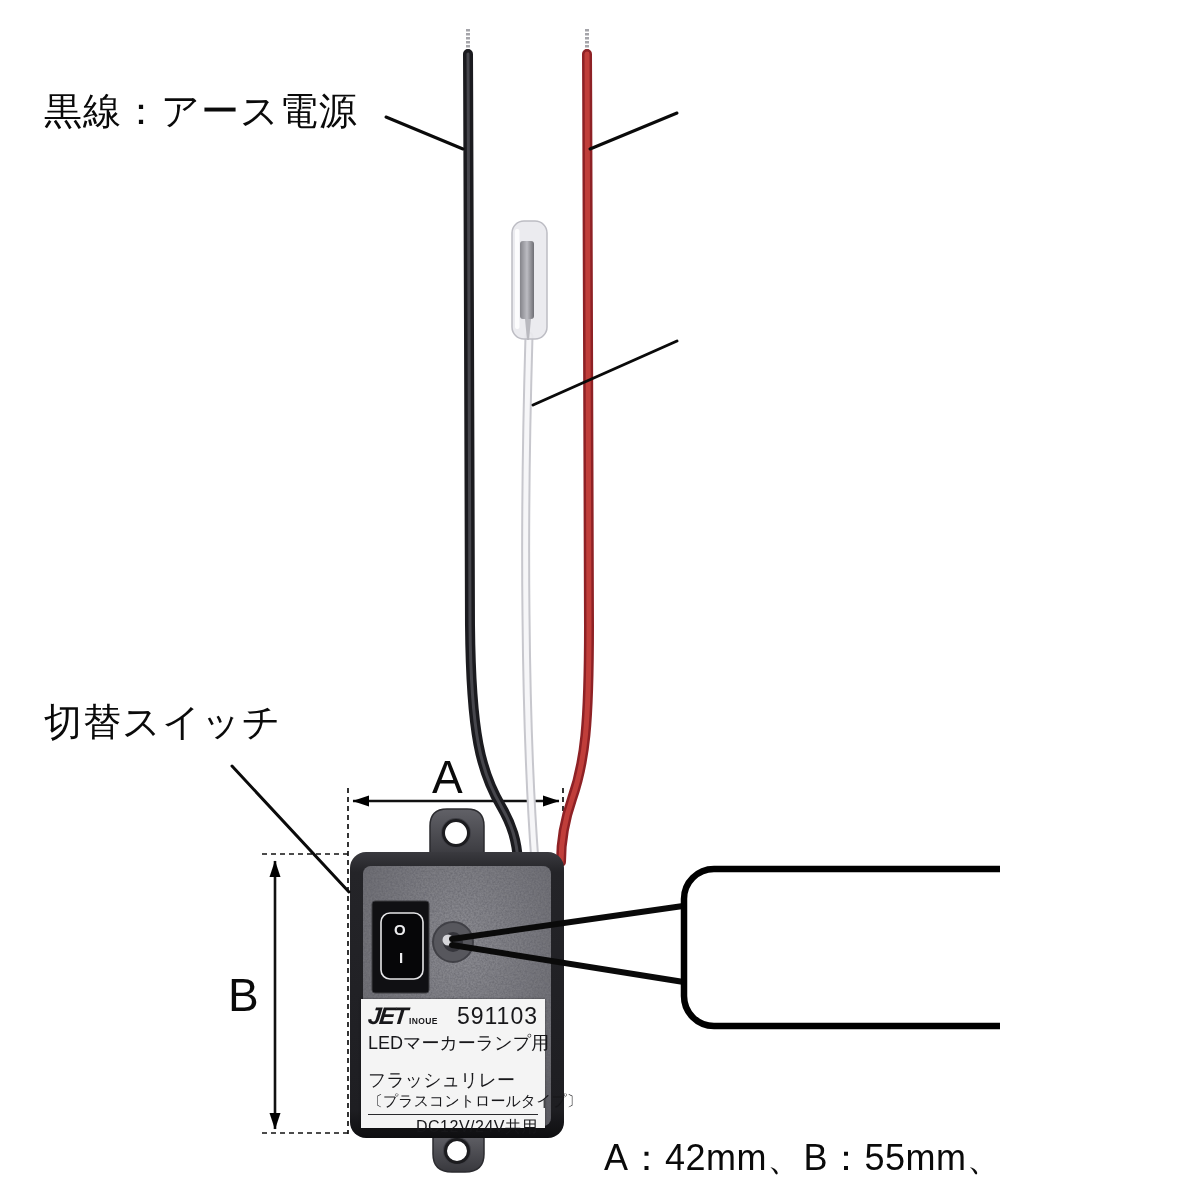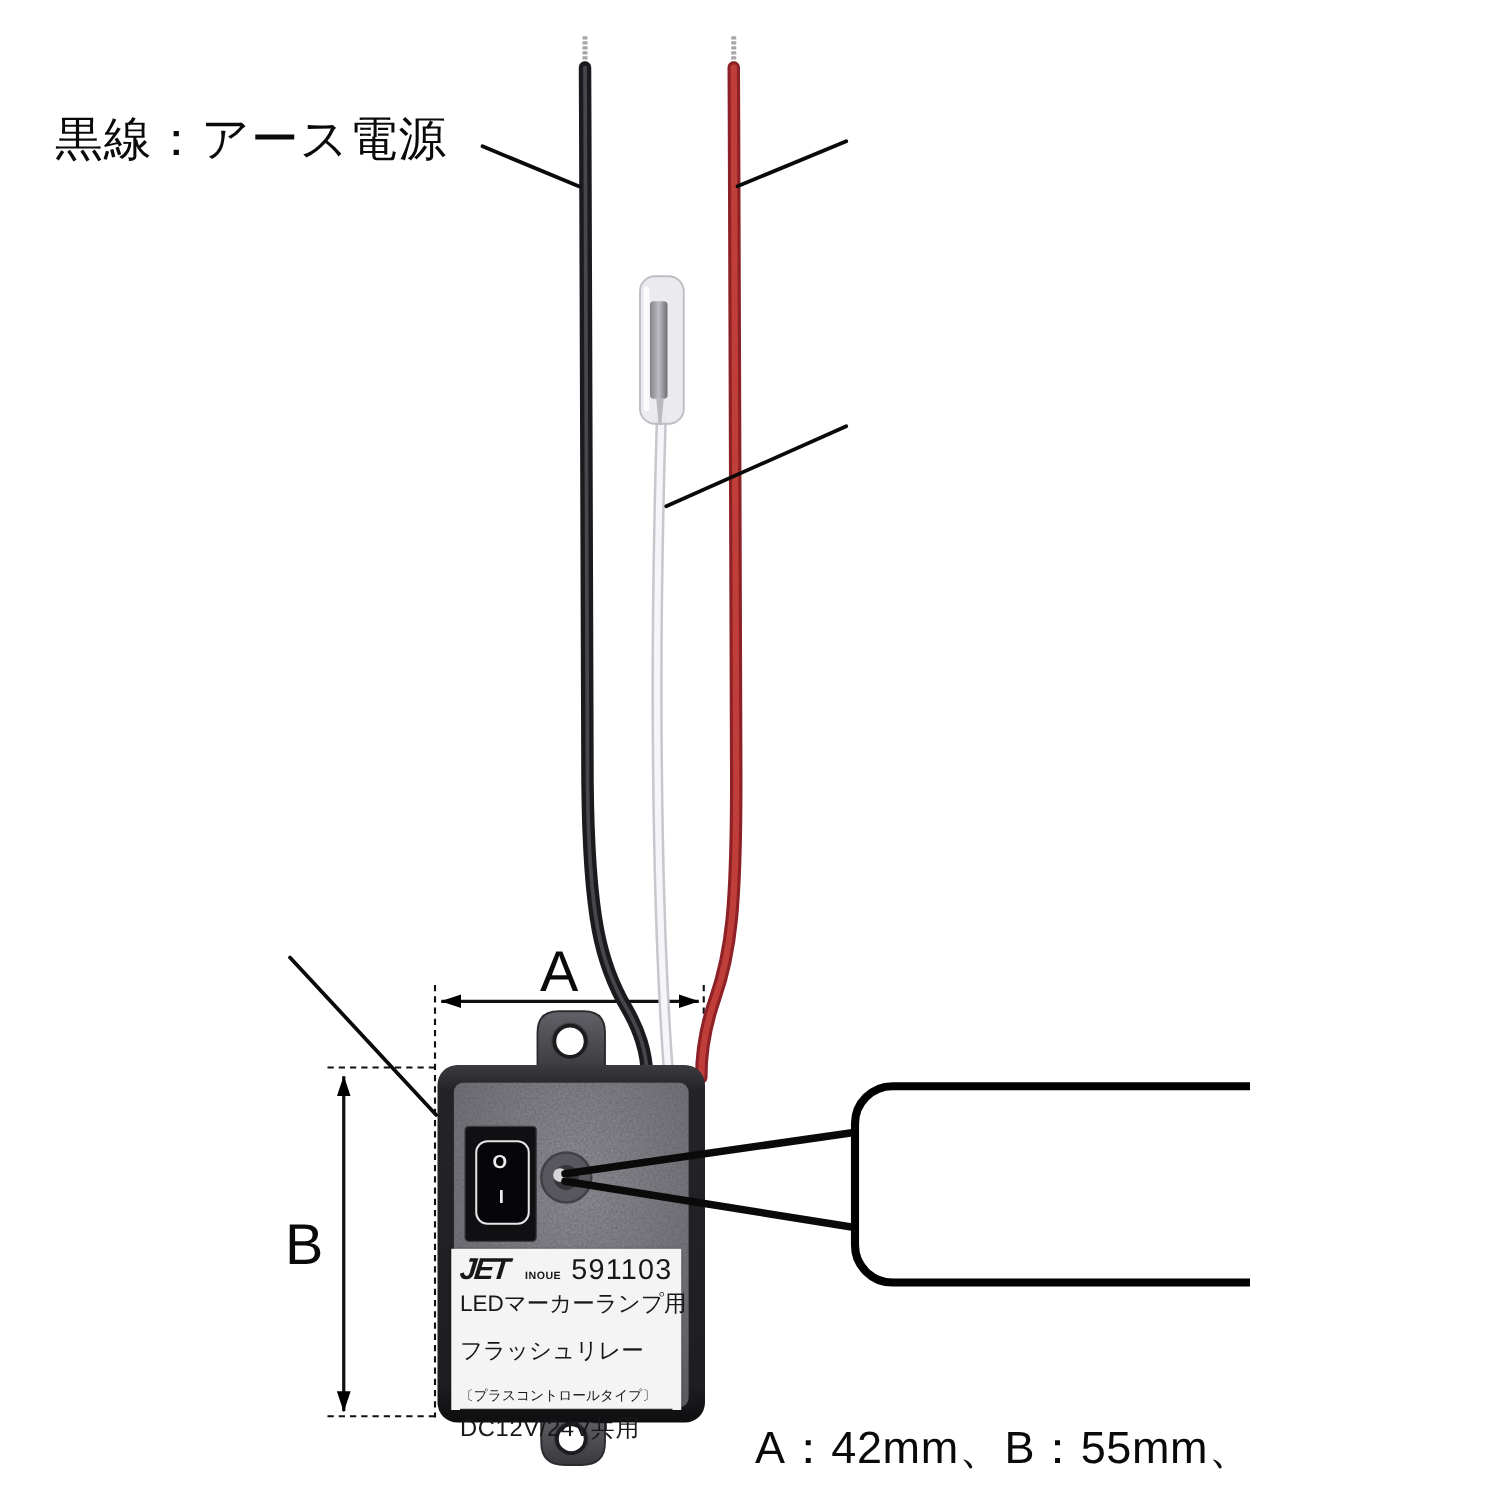--- a/index.html
+++ b/index.html
@@ -11,27 +11,27 @@
   .ann{position:absolute;font-size:38px;font-weight:500;letter-spacing:1px;white-space:nowrap;color:#0a0a0a;}
   .dim-letter{position:absolute;font-size:46px;font-weight:500;color:#0a0a0a;}
   .callout-text{position:absolute;font-size:37px;font-weight:500;letter-spacing:1px;white-space:nowrap;color:#0a0a0a;}
   .footer-dims{position:absolute;left:604px;top:1134px;font-size:36px;font-weight:500;letter-spacing:0.5px;white-space:nowrap;color:#0a0a0a;}
   .device-label{
     position:absolute;left:361px;top:999px;width:184px;height:129px;box-sizing:border-box;
     background:#f4f4f4;color:#17171a;padding:3px 7px 2px 7px;box-shadow:0 0 2px rgba(0,0,0,0.5);
   }
   .brand-row{display:flex;align-items:baseline;line-height:1;margin-top:2px;}
   .brand{font-size:24px;font-weight:900;font-style:italic;letter-spacing:-2px;transform:skewX(-6deg);}
-  .brand-sub{font-size:8.5px;font-weight:700;margin-left:14px;letter-spacing:0.4px;}
+  .brand-sub{font-size:8.5px;font-weight:700;margin-left:3px;letter-spacing:0.4px;}
   .part-number{margin-left:auto;font-size:23px;letter-spacing:1px;}
   .lab-line1,.lab-line2{font-size:18px;line-height:1.25;margin-top:4px;white-space:nowrap;}
   .lab-line2{margin-top:14px;}
-  .lab-line3{font-size:11px;margin-top:18px;white-space:nowrap;}
+  .lab-line3{font-size:15px;margin-top:1px;white-space:nowrap;}
   .lab-rule{border:none;border-top:1.6px solid #2a2a2d;margin:3px 0 0 0;}
-  .lab-line4{font-size:19px;font-weight:500;text-align:left;margin-top:2px;letter-spacing:0.5px;white-space:nowrap;}
+  .lab-line4{font-size:16px;font-weight:500;text-align:right;margin-top:2px;letter-spacing:0.5px;white-space:nowrap;}
   .sw-mark{position:absolute;color:#ececee;font-weight:700;line-height:1;}
   .sw-mark-o{left:394px;top:922px;font-size:15px;}
   .sw-mark-i{left:399px;top:950px;font-size:15px;}
 </style>
 </head>
 <body>
 
 <div class="scene">
 
   <svg class="layer" width="1200" height="1200" viewBox="0 0 1200 1200">
@@ -139,20 +139,21 @@
       <line x1="677" y1="341" x2="533" y2="405" stroke-width="3"></line>
       <line x1="232" y1="766" x2="349" y2="892" stroke-width="3"></line>
       <line x1="452" y1="939" x2="690" y2="905" stroke-width="6"></line>
       <line x1="452" y1="945" x2="690" y2="983" stroke-width="6"></line>
     </g>
 
     <rect x="684" y="869" width="456" height="157" rx="30" fill="#ffffff" stroke="#000000" stroke-width="6.5"></rect>
   </svg>
 
   <div class="ann" style="left:44px;top:86px;">黒線：アース電源</div>
+  <div class="ann" style="left:44px;top:697px;">切替スイッチ</div>
 
   <div class="dim-letter" style="left:432px;top:750px;">A</div>
   <div class="dim-letter" style="left:228px;top:968px;">B</div>
 
 
   <div class="footer-dims">A：42mm、B：55mm、 奥行：25mm</div>
 
   <div class="device-label">
     <div class="brand-row">
       <span class="brand">JET</span>

